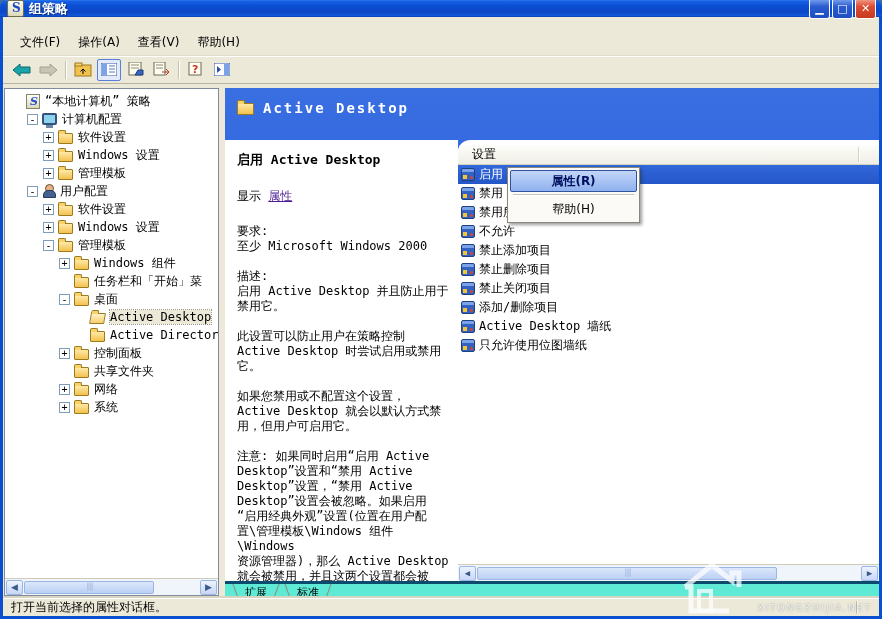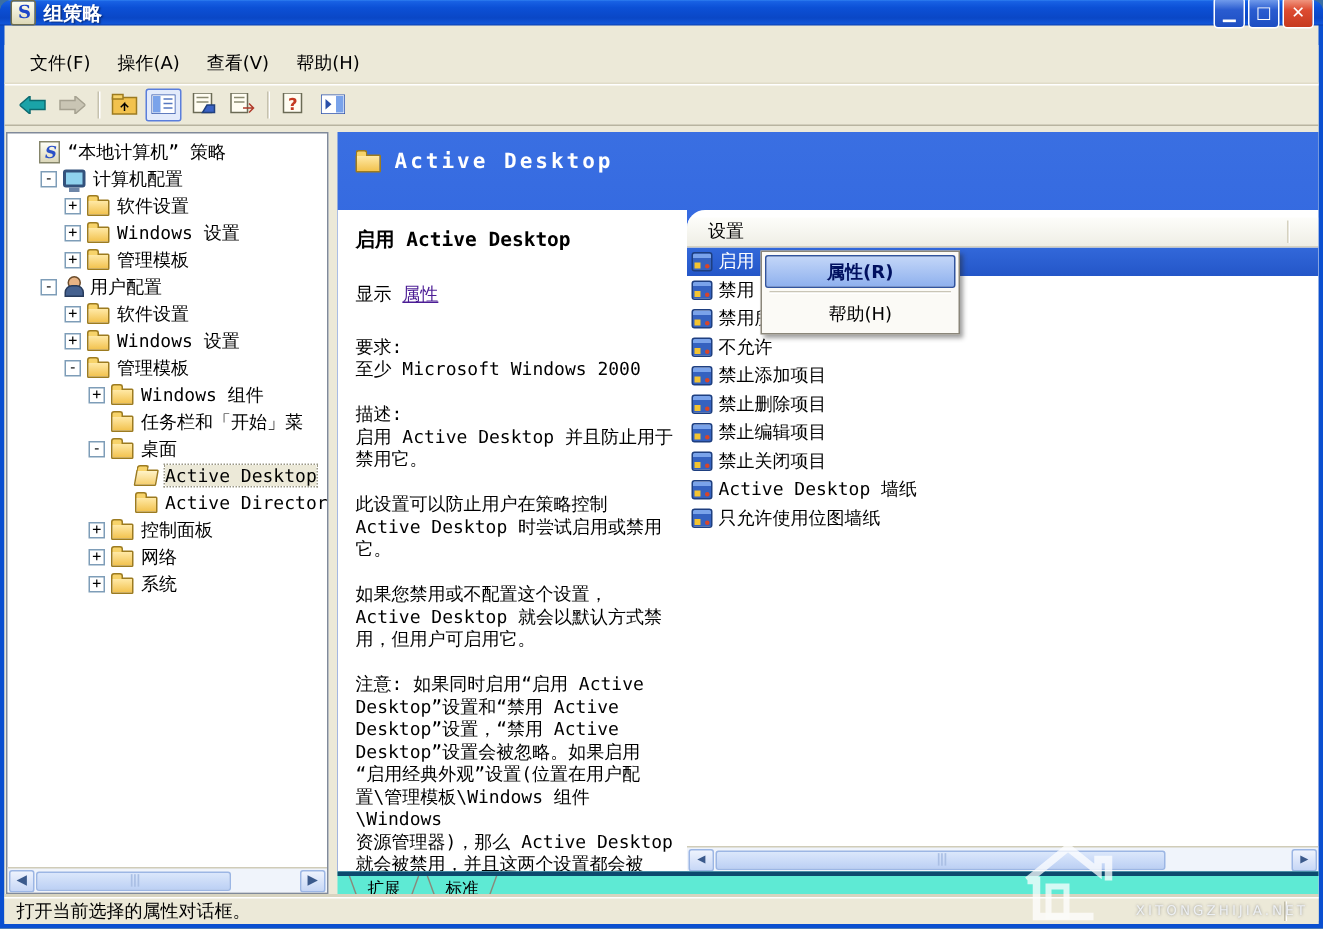--- a/index.html
+++ b/index.html
@@ -349,20 +349,26 @@
             <span class="tlabel">Active Director</span>
           </div>
 
           <div class="trow">
             <span style="flex: 0 0 auto; width: 48px;"></span>
             <span class="texp exp">+</span>
             <span class="ticon ic-folder"></span>
             <span class="tlabel">控制面板</span>
           </div>
 
+          <div class="trow">
+            <span style="flex: 0 0 auto; width: 48px;"></span>
+            <span class="texp noexp"></span>
+            <span class="ticon ic-folder"></span>
+            <span class="tlabel">共享文件夹</span>
+          </div>
 
           <div class="trow">
             <span style="flex: 0 0 auto; width: 48px;"></span>
             <span class="texp exp">+</span>
             <span class="ticon ic-folder"></span>
             <span class="tlabel">网络</span>
           </div>
 
           <div class="trow">
             <span style="flex: 0 0 auto; width: 48px;"></span>
@@ -449,30 +455,30 @@
                 <div class="lrow">
                   <span class="ic-setting"></span>
                   <span>禁止添加项目</span>
                 </div>
 
                 <div class="lrow">
                   <span class="ic-setting"></span>
                   <span>禁止删除项目</span>
                 </div>
 
-                <div class="lrow">
-                  <span class="ic-setting"></span>
-                  <span>禁止编辑项目</span>
-                </div>
 
                 <div class="lrow">
                   <span class="ic-setting"></span>
                   <span>禁止关闭项目</span>
                 </div>
 
+                <div class="lrow">
+                  <span class="ic-setting"></span>
+                  <span>添加/删除项目</span>
+                </div>
 
                 <div class="lrow">
                   <span class="ic-setting"></span>
                   <span>Active Desktop 墙纸</span>
                 </div>
 
                 <div class="lrow">
                   <span class="ic-setting"></span>
                   <span>只允许使用位图墙纸</span>
                 </div>

